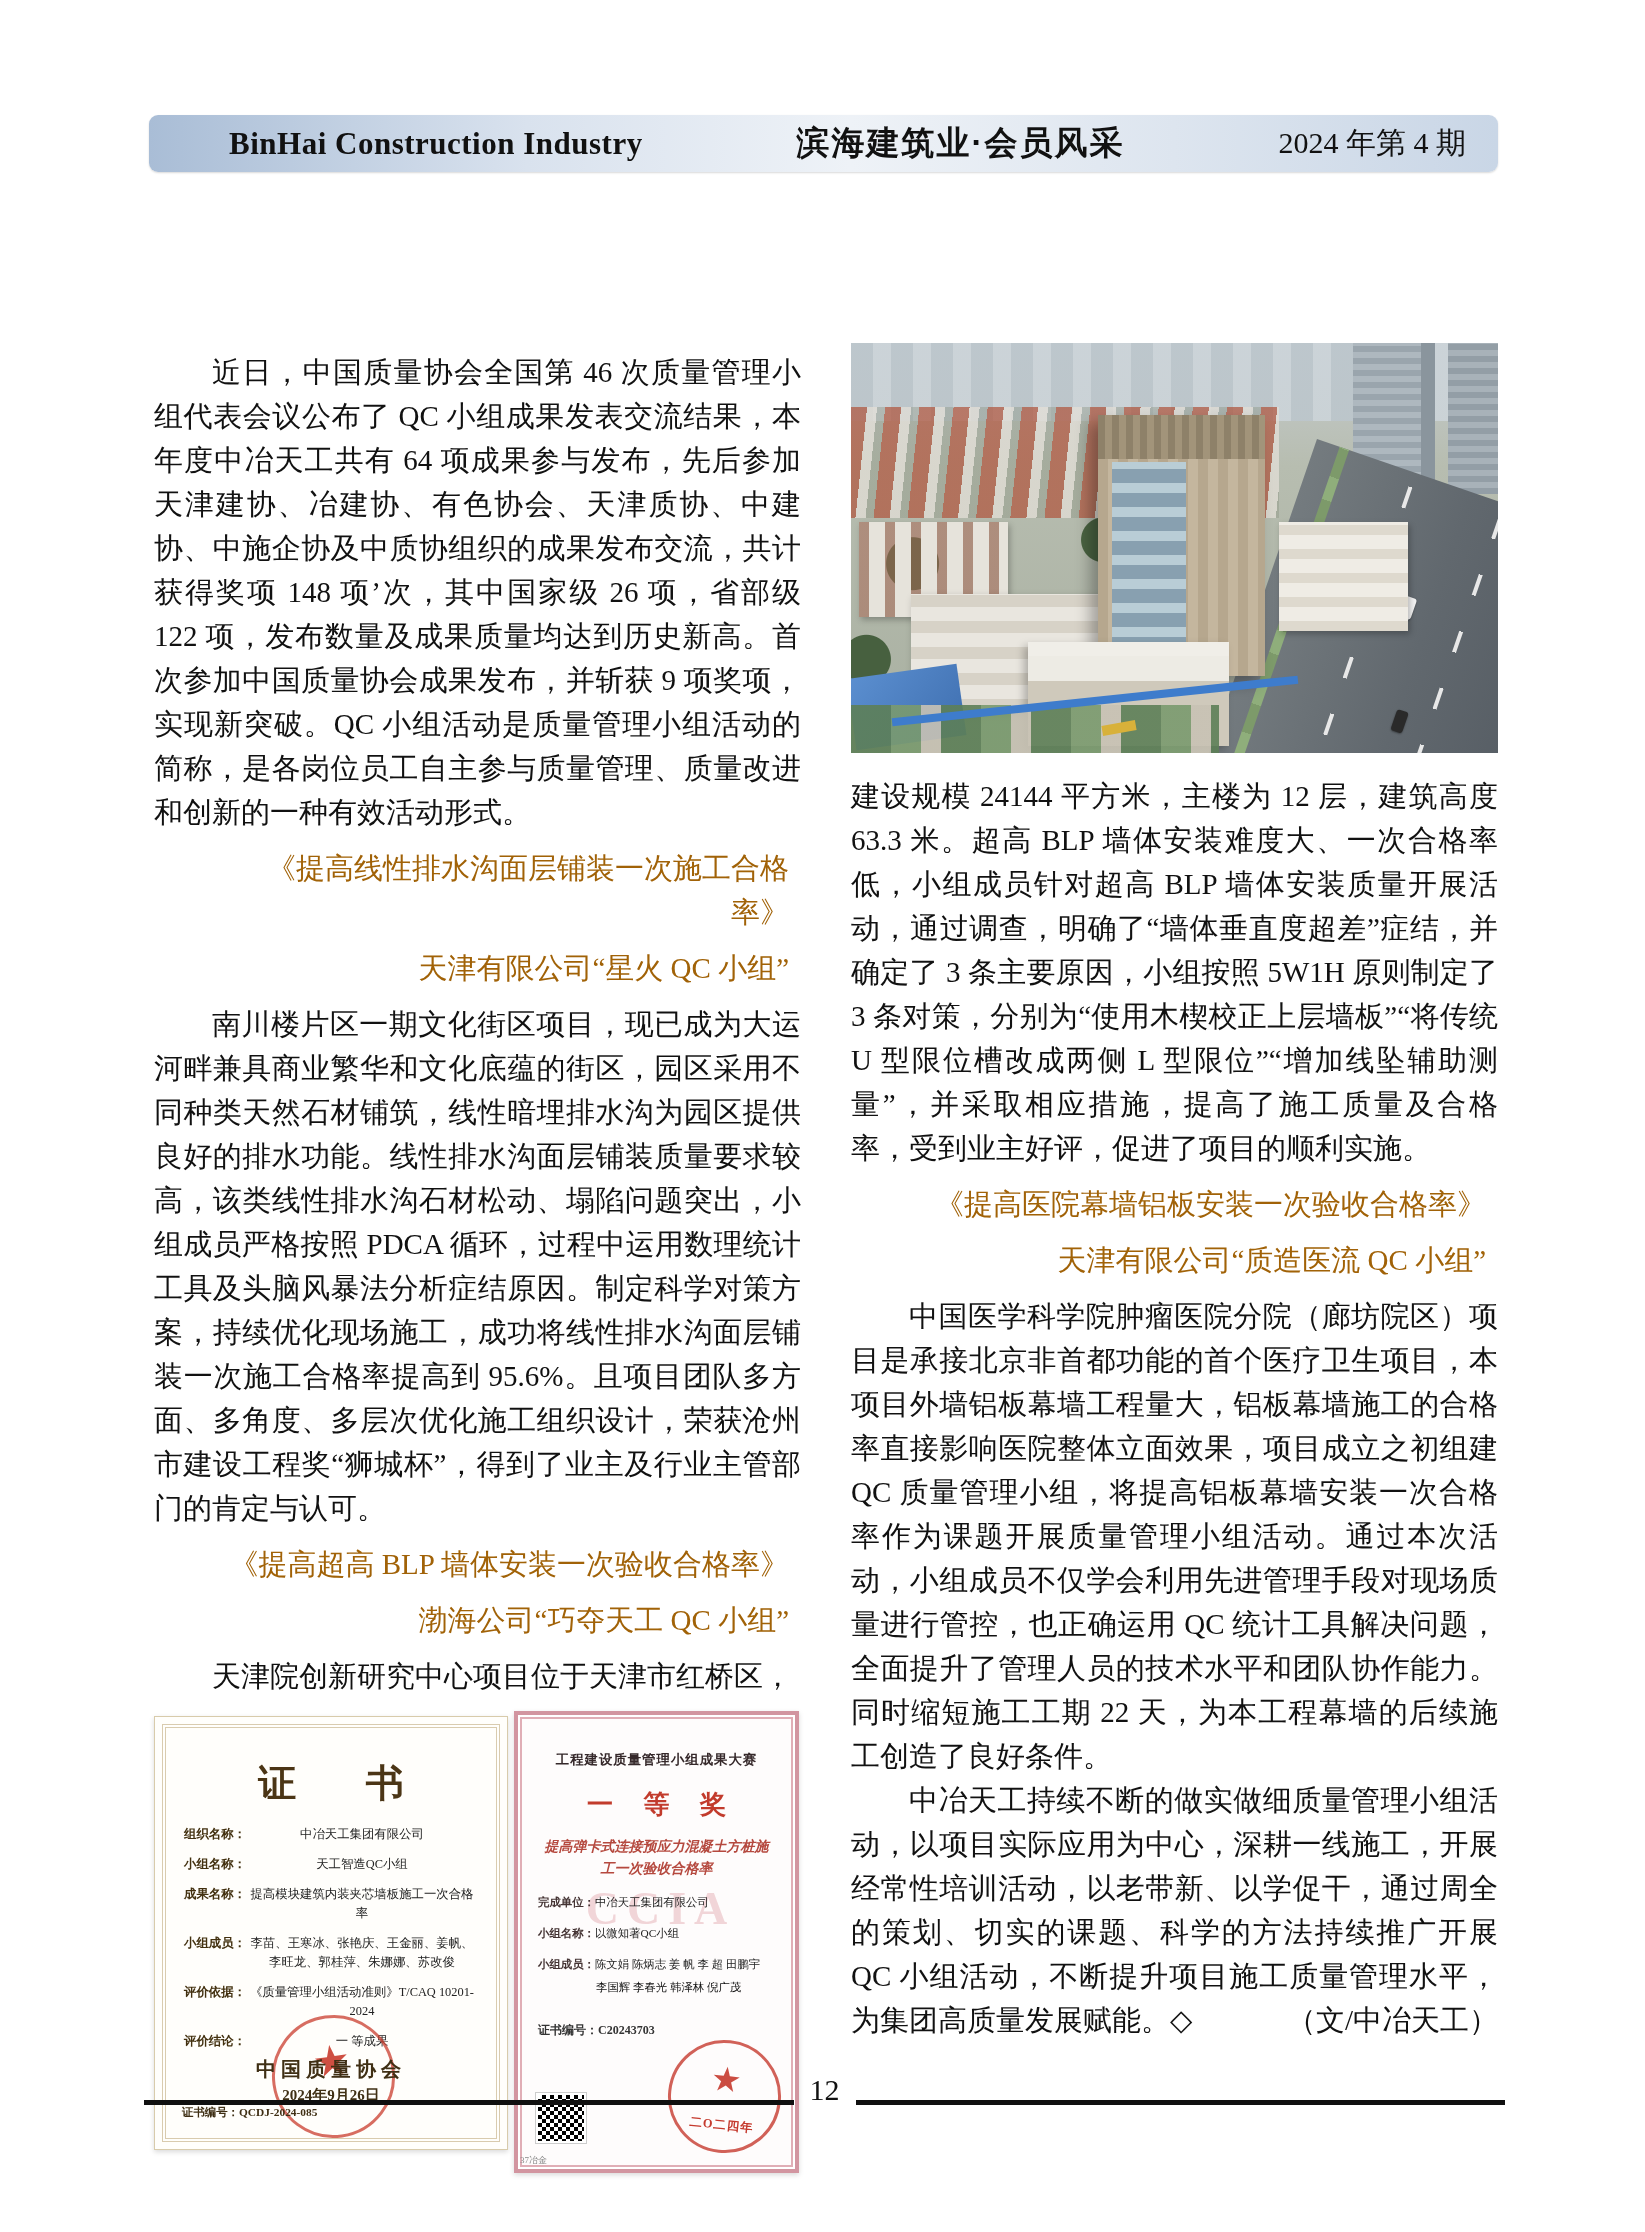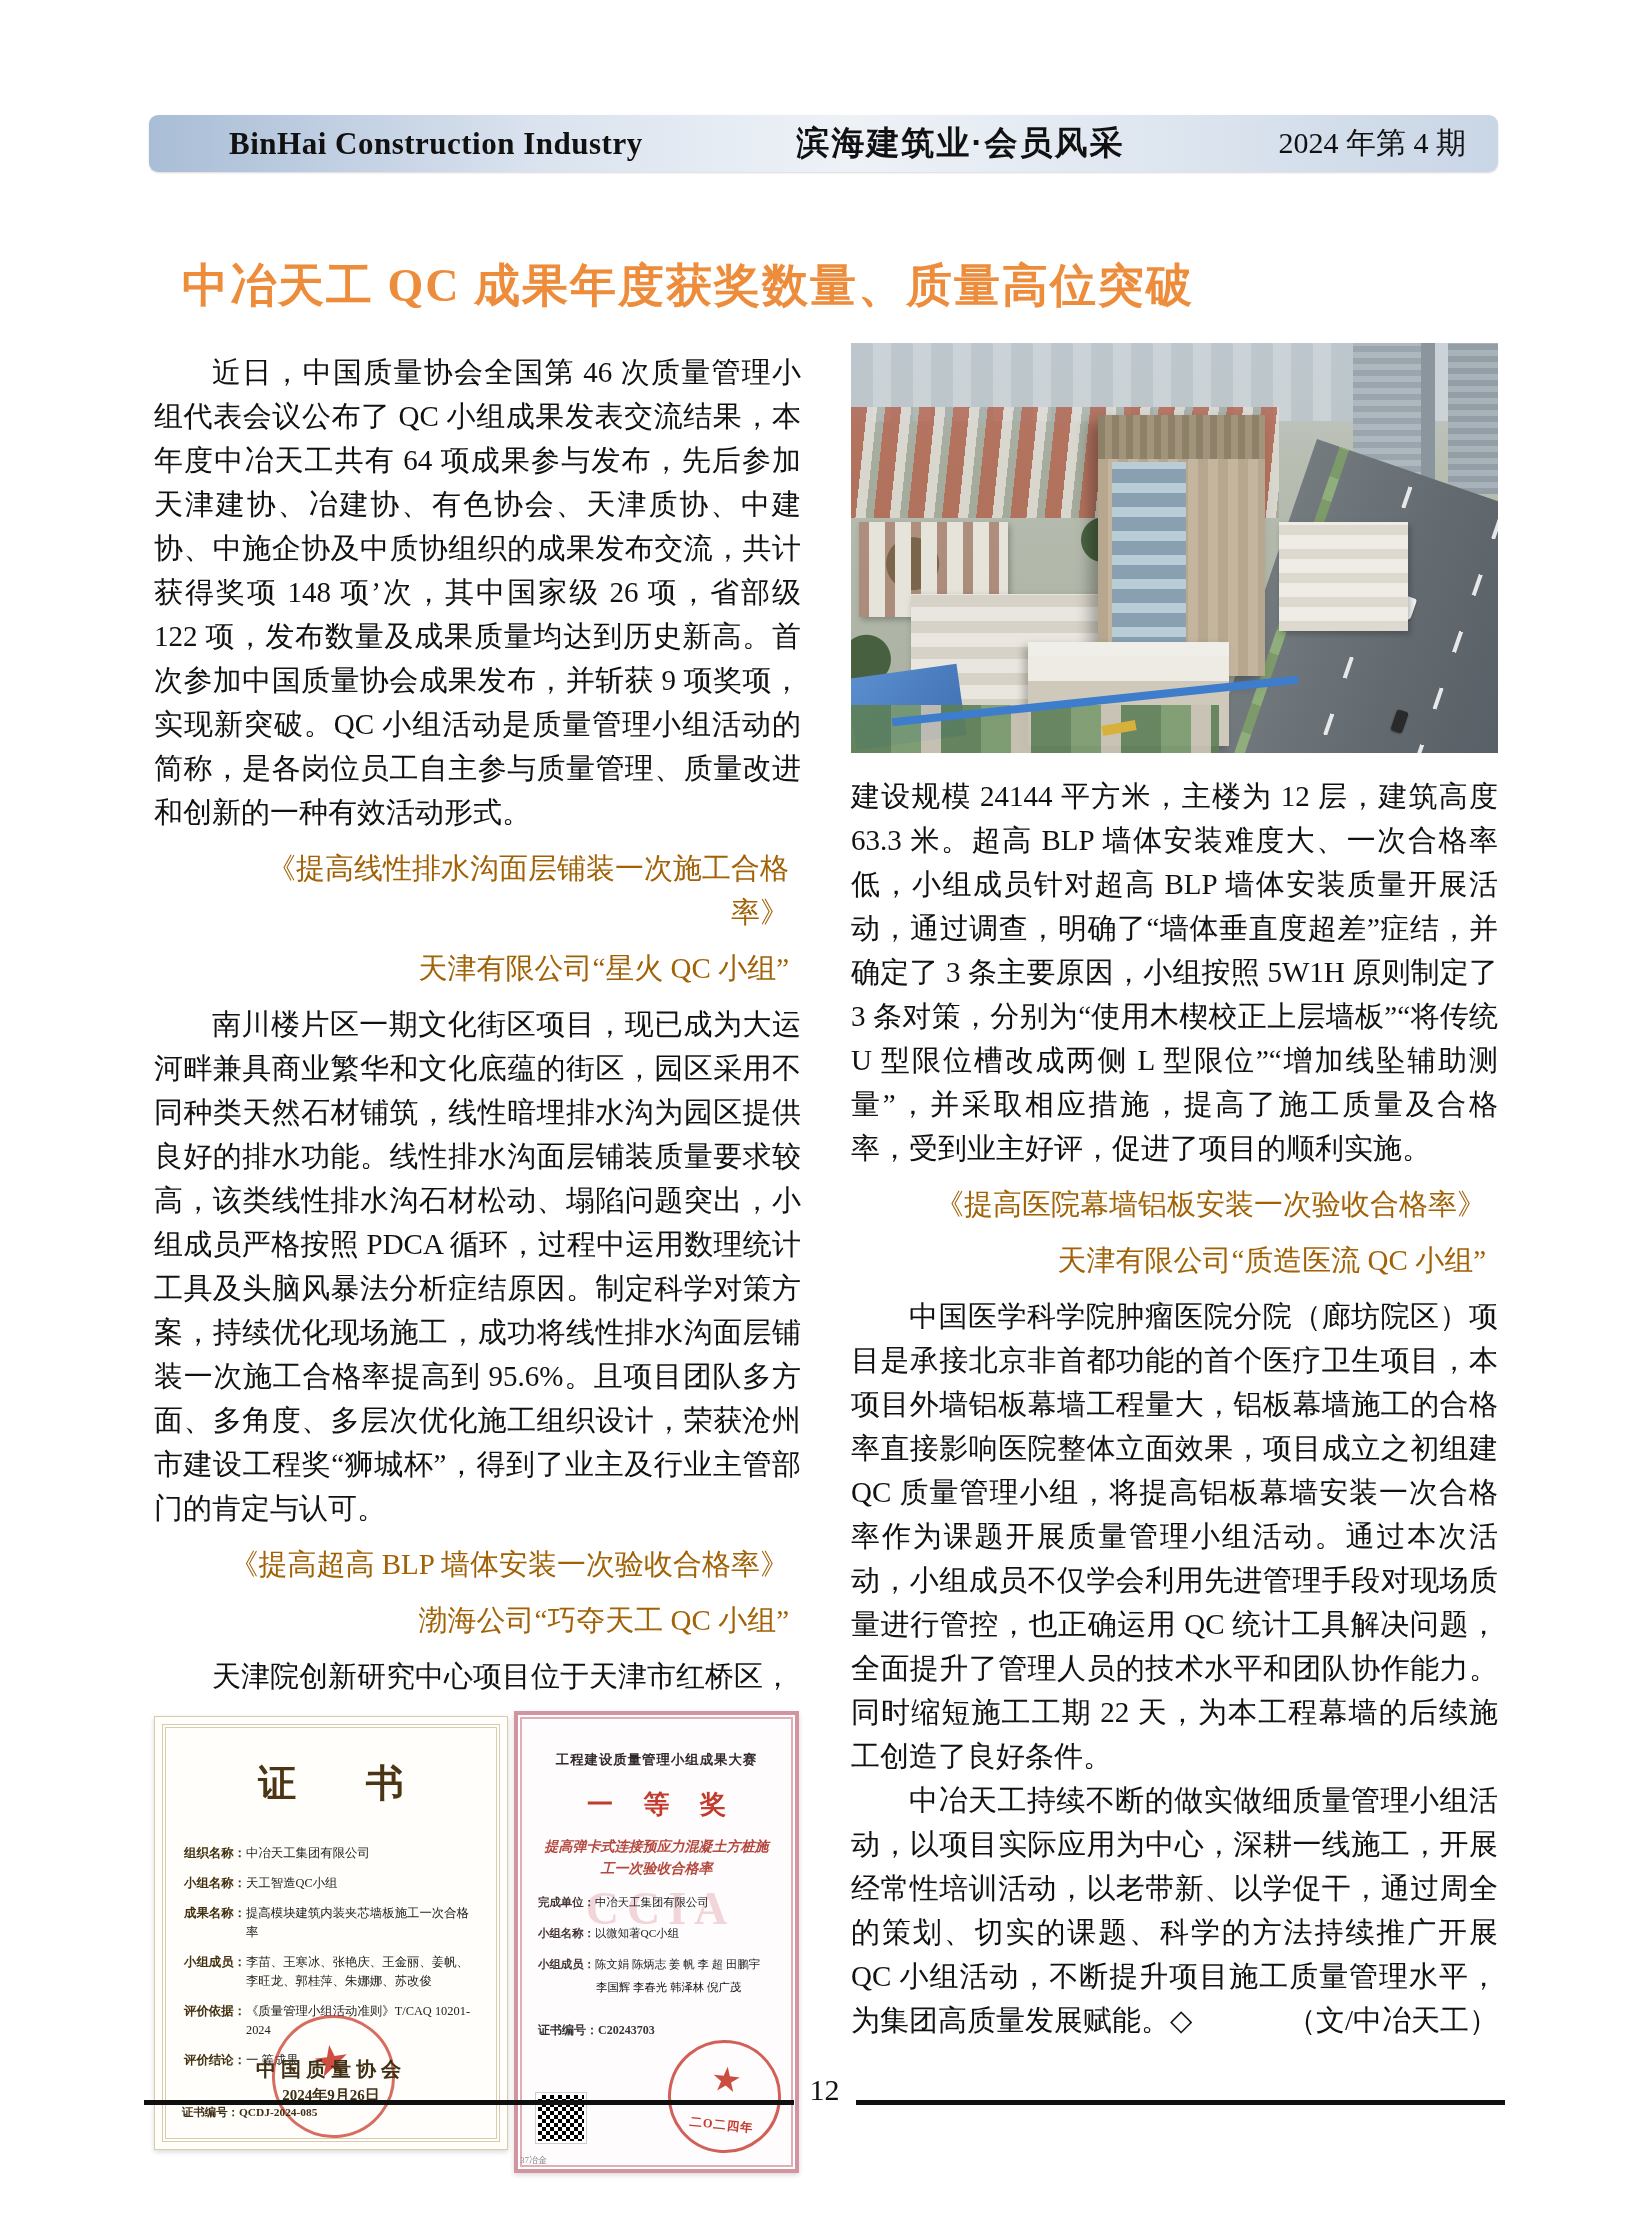--- a/index.html
+++ b/index.html
@@ -119,37 +119,36 @@
 <body>
 
 <div class="page">
 
   <div class="header-bar">
     <span class="header-left">BinHai Construction Industry</span>
     <span class="header-center">滨海建筑业·会员风采</span>
     <span class="header-right">2024 年第 4 期</span>
   </div>
 
-  <div class="article-title">中冶天工 QC 成果年度获奖数量、质量高位突破</div>
 
   <div class="col-left">
     <p class="body indent">近日，中国质量协会全国第 46 次质量管理小组代表会议公布了 QC 小组成果发表交流结果，本年度中冶天工共有 64 项成果参与发布，先后参加天津建协、冶建协、有色协会、天津质协、中建协、中施企协及中质协组织的成果发布交流，共计获得奖项 148 项’次，其中国家级 26 项，省部级 122 项，发布数量及成果质量均达到历史新高。首次参加中国质量协会成果发布，并斩获 9 项奖项，实现新突破。QC 小组活动是质量管理小组活动的简称，是各岗位员工自主参与质量管理、质量改进和创新的一种有效活动形式。</p>
     <p class="subhead">《提高线性排水沟面层铺装一次施工合格率》</p>
     <p class="subhead">天津有限公司“星火 QC 小组”</p>
     <p class="body indent">南川楼片区一期文化街区项目，现已成为大运河畔兼具商业繁华和文化底蕴的街区，园区采用不同种类天然石材铺筑，线性暗埋排水沟为园区提供良好的排水功能。线性排水沟面层铺装质量要求较高，该类线性排水沟石材松动、塌陷问题突出，小组成员严格按照 PDCA 循环，过程中运用数理统计工具及头脑风暴法分析症结原因。制定科学对策方案，持续优化现场施工，成功将线性排水沟面层铺装一次施工合格率提高到 95.6%。且项目团队多方面、多角度、多层次优化施工组织设计，荣获沧州市建设工程奖“狮城杯”，得到了业主及行业主管部门的肯定与认可。</p>
     <p class="subhead">《提高超高 BLP 墙体安装一次验收合格率》</p>
     <p class="subhead">渤海公司“巧夺天工 QC 小组”</p>
     <p class="body indent">天津院创新研究中心项目位于天津市红桥区，</p>
 
     <div class="certs">
 
       <div class="cert1">
         <div class="cert1-inner">
           <div class="cert1-title">证  书</div>
-          <div style="margin-top:35px;">
+          <div style="margin-top:16px;text-align:center;">
             <div class="crow">
               <span class="clabel">组织名称：</span>
               <span class="cval">中冶天工集团有限公司</span>
             </div>
             <div class="crow">
               <span class="clabel">小组名称：</span>
               <span class="cval">天工智造QC小组</span>
             </div>
             <div class="crow">
               <span class="clabel">成果名称：</span>

